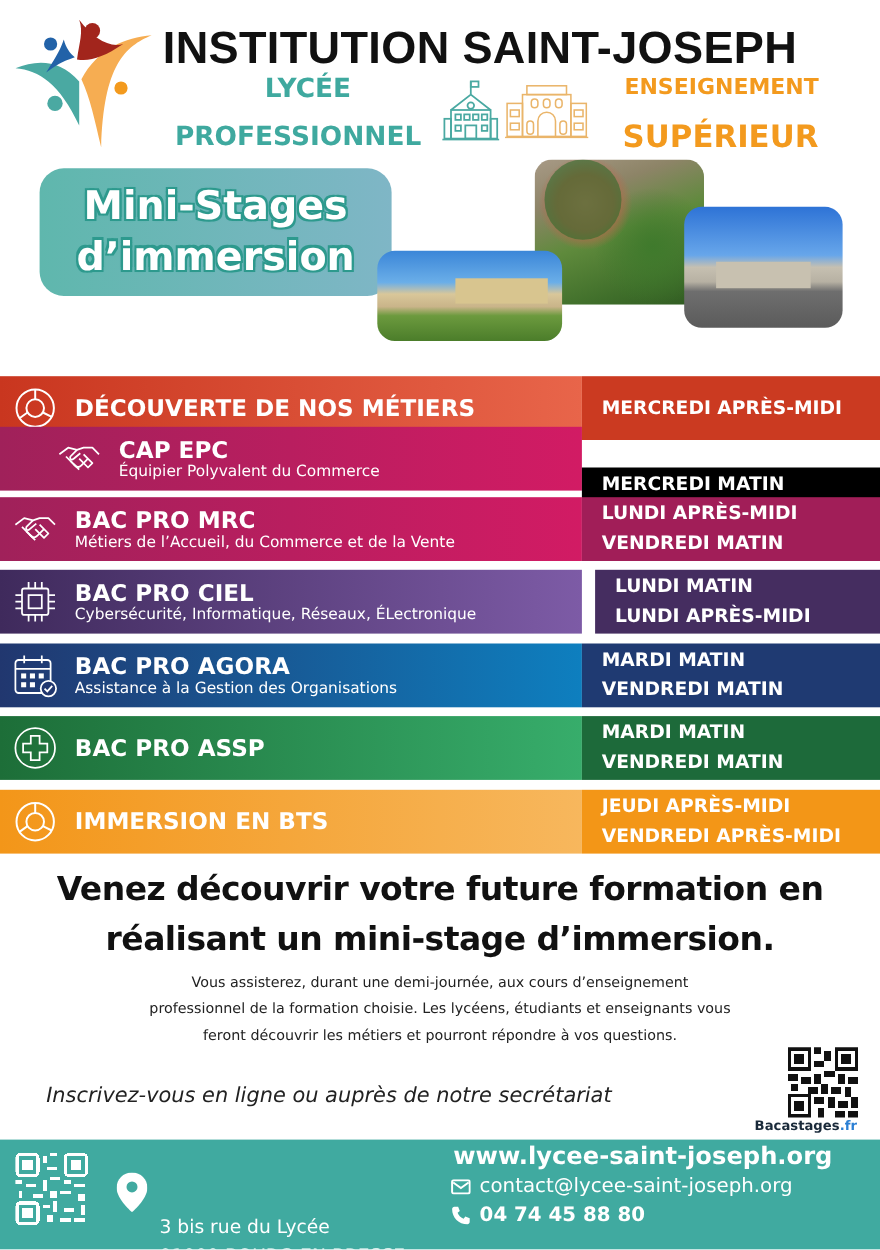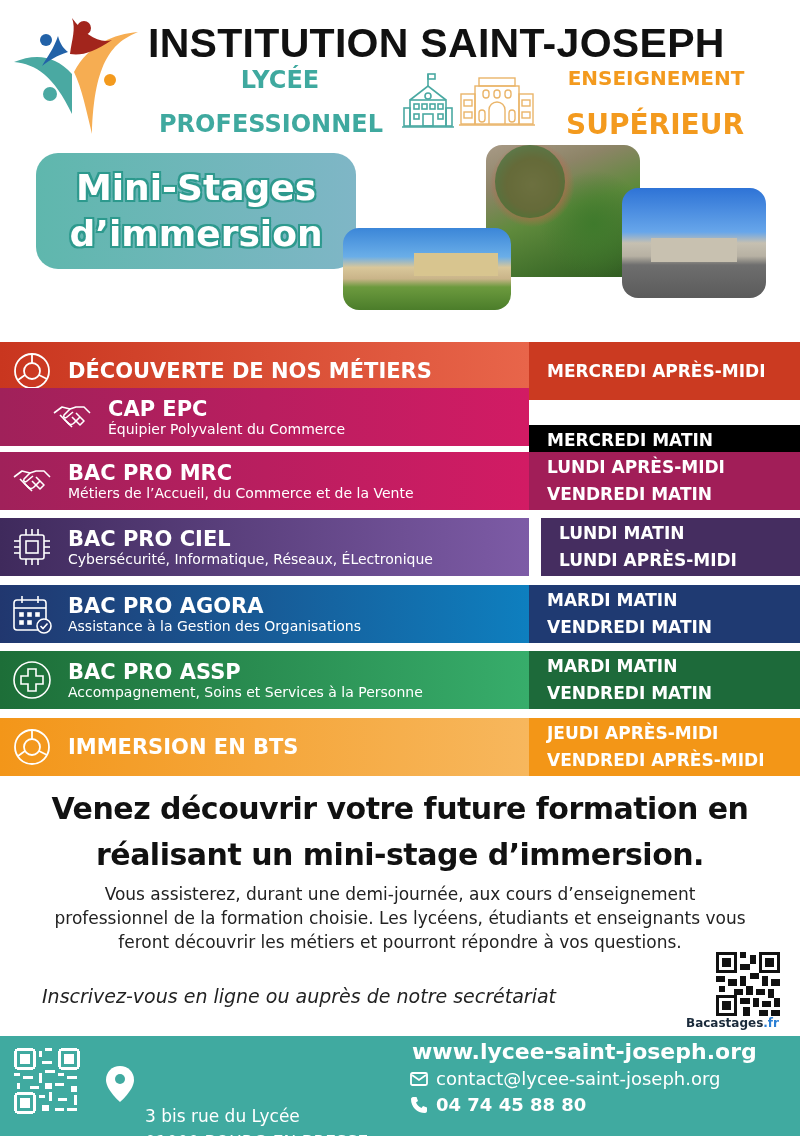--- a/index.html
+++ b/index.html
@@ -42,21 +42,21 @@
   .r1 { top: 322px; margin-top: 20px; } .r1 .left { background: linear-gradient(90deg, #c9361f 0%, #e8654a 100%); } .r1 .right { background: #cb3a21; }
   .r2 { top: 388px; } .r2 .left { background: linear-gradient(90deg, #a0215a 0%, #d21b64 100%); padding-left: 40px; } .r2 .right { background: #000000; margin-top: 37px; }
   .r3 { top: 452px; } .r3 .left { background: linear-gradient(90deg, #a0215a 0%, #d21b64 100%); } .r3 .right { background: #a11e58; }
   .r4 { top: 518px; } .r4 .left { background: linear-gradient(90deg, #3f2a5c 0%, #7d5ba6 100%); } .r4 .right { background: #452d60; margin-left: 12px; }
   .r5 { top: 585px; } .r5 .left { background: linear-gradient(90deg, #21376f 0%, #0e7fbf 100%); } .r5 .right { background: #1f3a72; }
   .r6 { top: 651px; } .r6 .left { background: linear-gradient(90deg, #1d6e38 0%, #37ad6b 100%); } .r6 .right { background: #1d6a3a; }
   .r7 { top: 718px; } .r7 .left { background: linear-gradient(90deg, #f39619 0%, #f7b75d 100%); } .r7 .right { background: #f39617; }
 
   
   .cta { position: absolute; left: 0; top: 786px; width: 800px; text-align: center; font-family: "DejaVu Sans", sans-serif; font-weight: 700; font-size: 30px; line-height: 46px; color: #111; letter-spacing: -0.5px; }
-  .desc { position: absolute; left: 10px; top: 882px; width: 780px; text-align: center; font-family: "DejaVu Sans", sans-serif; font-size: 17px; line-height: 24px; color: #222; }
+  .desc { position: absolute; left: 10px; top: 882px; width: 780px; text-align: center; font-family: "DejaVu Sans", sans-serif; font-size: 13px; line-height: 24px; color: #222; }
   .signup { position: absolute; left: 42px; top: 985px; font-family: "DejaVu Sans", sans-serif; font-style: italic; font-size: 19px; color: #222; white-space: nowrap; }
   .qr-small { position: absolute; left: 716px; top: 952px; width: 64px; height: 64px; }
   .bacastages { position: absolute; left: 686px; top: 1016px; font-family: "DejaVu Sans", sans-serif; font-weight: 700; font-size: 12px; color: #1a2a3a; white-space: nowrap; }
   .bacastages .fr { color: #2a7fd4; }
 
   
   .footer { position: absolute; left: 0; top: 1036px; width: 800px; height: 100px; background: #40aaa0; }
   .qr-big { position: absolute; left: 14px; top: 12px; width: 66px; height: 66px; }
   .pin { position: absolute; left: 106px; top: 30px; width: 28px; height: 36px; }
   .addr { position: absolute; left: 145px; top: 20px; font-family: "DejaVu Sans", sans-serif; font-size: 17px; line-height: 26px; color: #fff; white-space: nowrap; margin-top: 47px; }
@@ -252,21 +252,20 @@
 </div>
 
 <div class="row r6">
   <div class="left">
     <svg class="icon" viewBox="0 0 44 44" fill="none" stroke="#fff" stroke-width="1.6">
       <circle cx="22" cy="22" r="18"></circle>
       <path d="M18 11 H26 V18 H33 V26 H26 V33 H18 V26 H11 V18 H18 Z"></path>
     </svg>
     <div class="texts">
       <div class="title">BAC PRO ASSP</div>
-      <div class="sub">Accompagnement, Soins et Services à la Personne</div>
     </div>
   </div>
   <div class="right">
     <div class="slot">MARDI MATIN</div>
     <div class="slot">VENDREDI MATIN</div>
   </div>
 </div>
 
 <div class="row r7">
   <div class="left">

